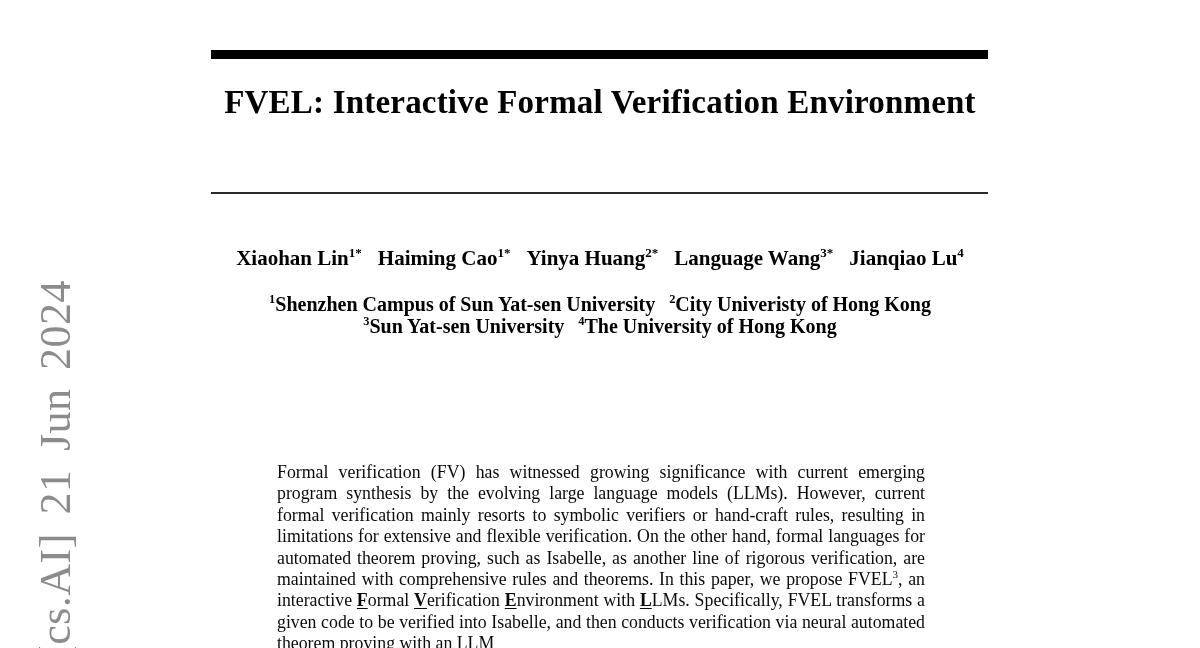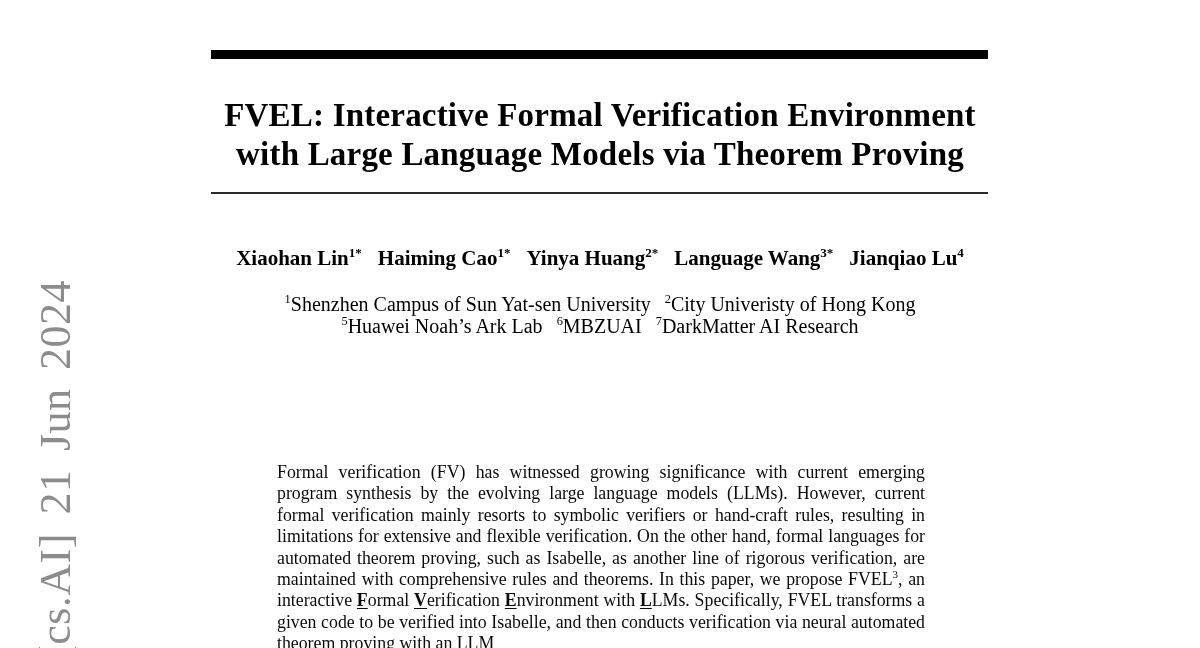--- a/index.html
+++ b/index.html
@@ -43,21 +43,21 @@
     position: absolute;
     left: 211px;
     top: 192px;
     width: 777px;
     height: 2px;
     background: #2a2a2a;
   }
   .title-block {
     position: absolute;
     left: 100px;
-    top: 96px;
+    top: 83px;
     width: 1000px;
     text-align: center;
     font-weight: 700;
     font-size: 33px;
     line-height: 39px;
     letter-spacing: 0.2px;
   }
   .authors-block {
     position: absolute;
     left: 100px;
@@ -73,21 +73,21 @@
     font-size: 62%;
     vertical-align: super;
     line-height: 0;
   }
   .affils-block {
     position: absolute;
     left: 100px;
     top: 293px;
     width: 1000px;
     text-align: center;
-    font-weight: 400;
+    font-weight: 700;
     font-size: 20px;
     line-height: 22px;
   }
   .affil { margin: 0 7px; white-space: nowrap; }
   .abstract-heading {
     position: absolute;
     left: 100px;
     top: 415px;
     width: 1000px;
     text-align: center;
@@ -120,30 +120,29 @@
 <body>
 
 <div class="page">
 
   <div class="arxiv-stamp">[cs.AI] 21 Jun 2024</div>
 
   <div class="rule-thick"></div>
 
   <div class="title-block">
     <div>FVEL: Interactive Formal Verification Environment</div>
-    <div>with Large Language Models via Theorem Proving</div>
   </div>
 
   <div class="rule-thin"></div>
 
   <div class="authors-block">
     <div><span class="author"><span>Xiaohan Lin</span><sup>1*</sup></span><span class="author"><span>Haiming Cao</span><sup>1*</sup></span><span class="author"><span>Yinya Huang</span><sup>2*</sup></span><span class="author"><span>Language Wang</span><sup>3*</sup></span><span class="author"><span>Jianqiao Lu</span><sup>4</sup></span></div>
   </div>
 
   <div class="affils-block">
     <div><span class="affil"><sup>1</sup><span>Shenzhen Campus of Sun Yat-sen University</span></span><span class="affil"><sup>2</sup><span>City Univeristy of Hong Kong</span></span></div>
-    <div><span class="affil"><sup>5</sup><span>Huawei Noah’s Ark Lab</span></span><span class="affil"><sup>6</sup><span>MBZUAI</span></span><span class="affil"><sup>7</sup><span>DarkMatter AI Research</span></span></div>
+    <div><span class="affil"><sup>3</sup><span>Sun Yat-sen University</span></span><span class="affil"><sup>4</sup><span>The University of Hong Kong</span></span></div>
   </div>
 
 
   <div class="abstract-body"><span>Formal verification (FV) has witnessed growing significance with current emerging program synthesis by the evolving large language models (LLMs). However, current formal verification mainly resorts to symbolic verifiers or hand-craft rules, resulting in limitations for extensive and flexible verification. On the other hand, formal languages for automated theorem proving, such as Isabelle, as another line of rigorous verification, are maintained with comprehensive rules and theorems. In this paper, we propose FVEL</span><sup>3</sup><span>, an interactive </span><span class="emph">F</span><span>ormal </span><span class="emph">V</span><span>erification </span><span class="emph">E</span><span>nvironment with </span><span class="emph">L</span><span>LMs. Specifically, FVEL transforms a given code to be verified into Isabelle, and then conducts verification via neural automated theorem proving with an LLM</span></div>
 
 </div>
 
 </body></html>

